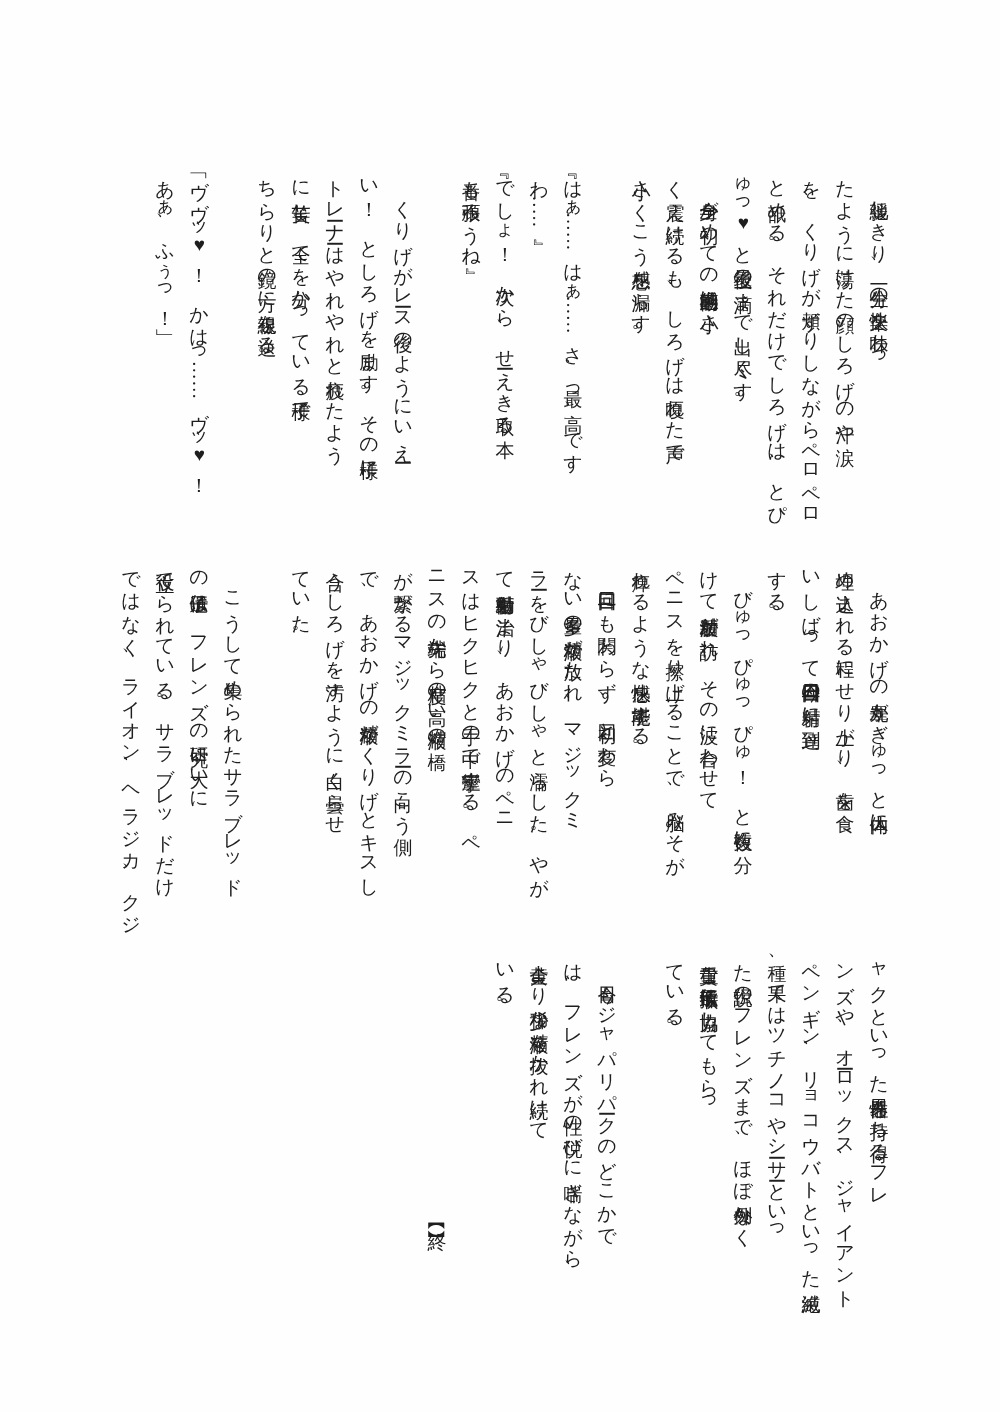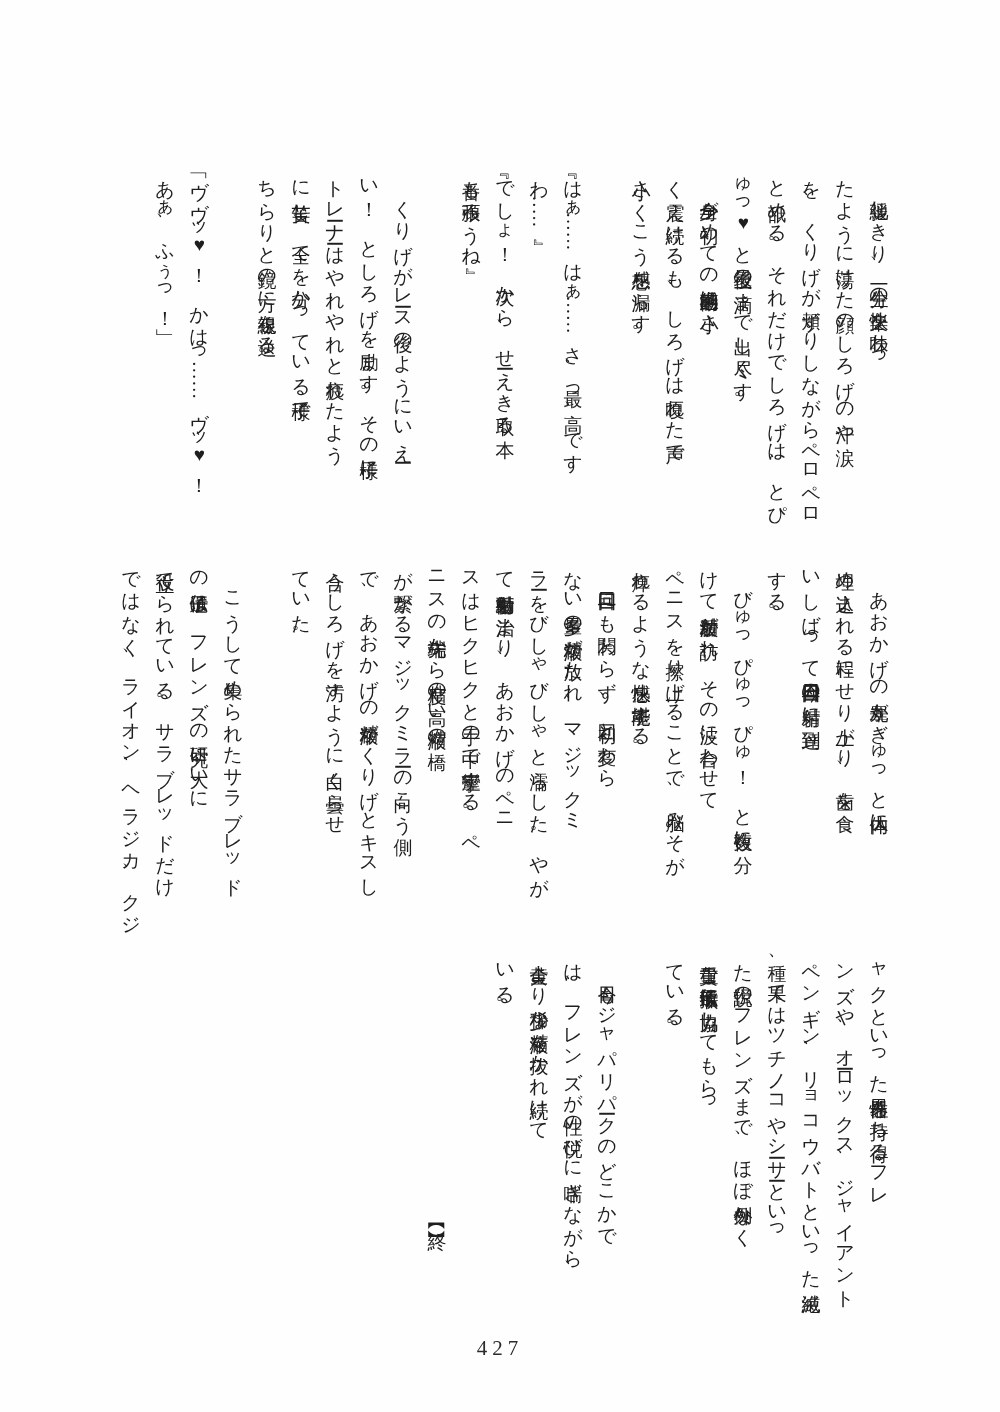--- a/index.html
+++ b/index.html
@@ -116,14 +116,13 @@
       <p class="">貴重な遺伝子採取に協力してもらっ</p>
       <p class="">ている。</p>
       <p class="">　</p>
       <p class="indent ">今日もジャパリパークのどこかで</p>
       <p class="">は、フレンズが性の悦びに喘ぎながら、</p>
       <p class="">黄金より稀少な精液を抜かれ続けて</p>
       <p class="">いる。</p>
       <p class="">　</p>
       <p class="end-mark ">【終】</p>
     </div>
-  <div class="page-number">427</div>
 </div>
 
 </body></html>

